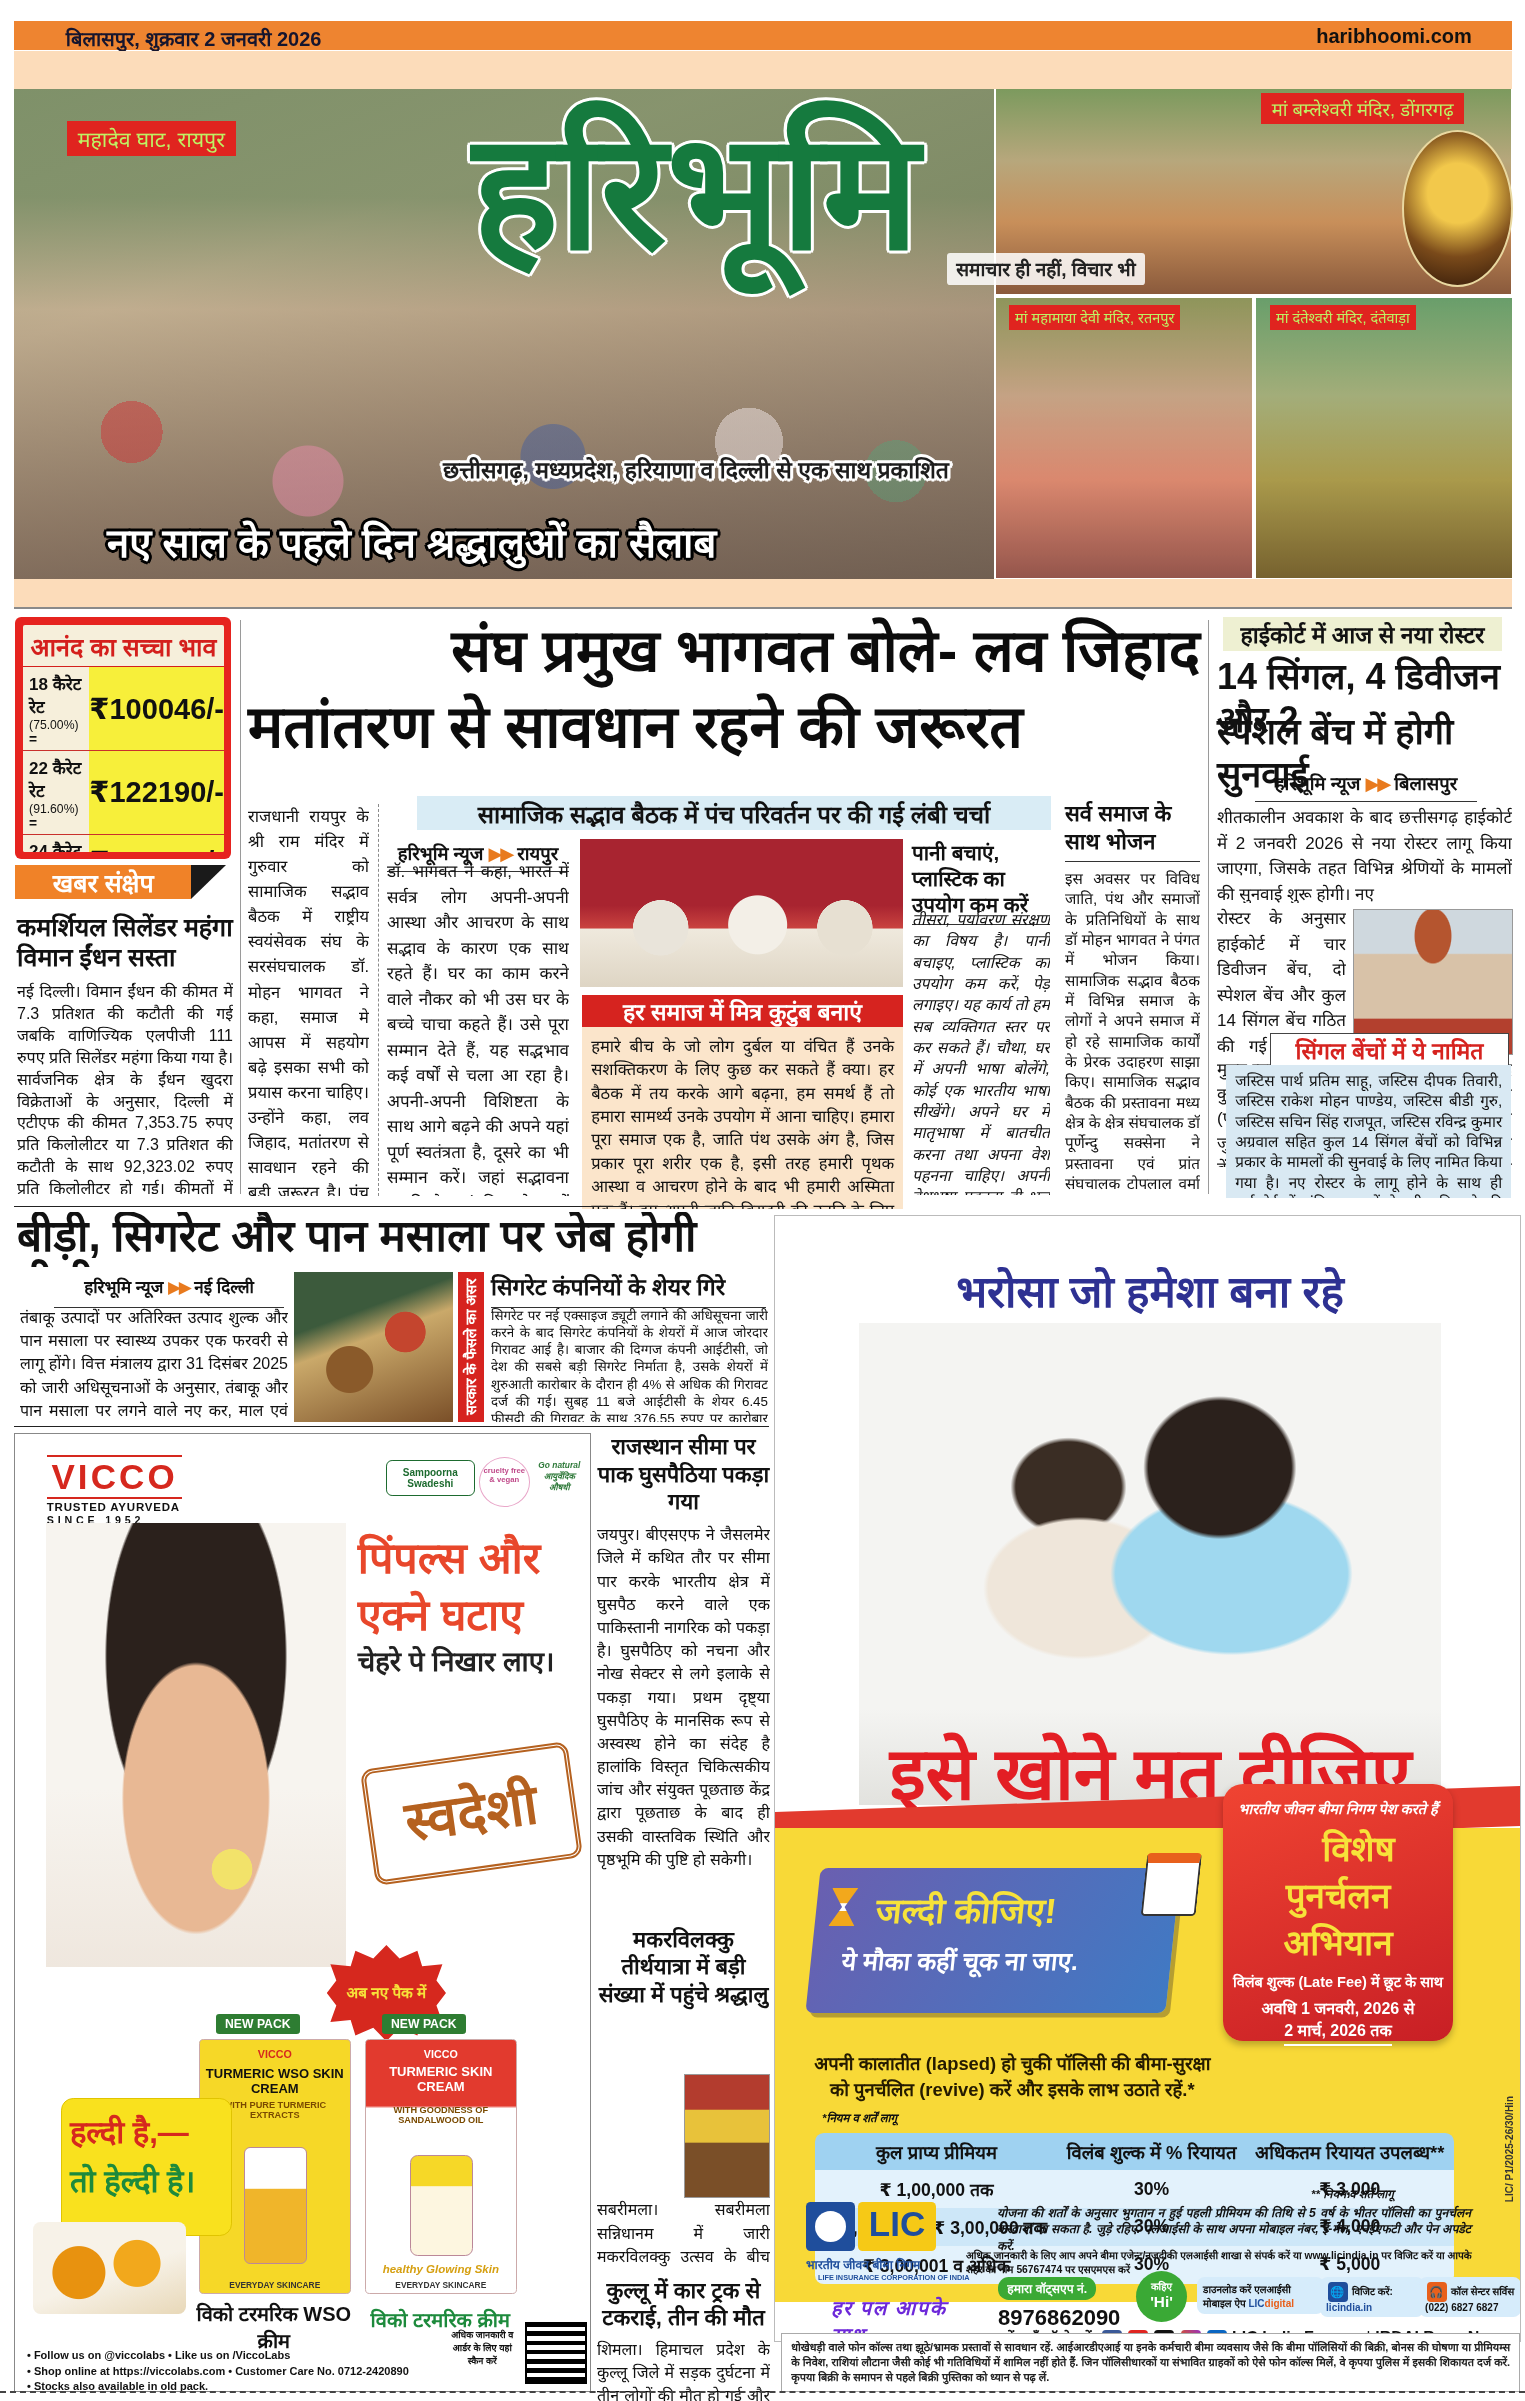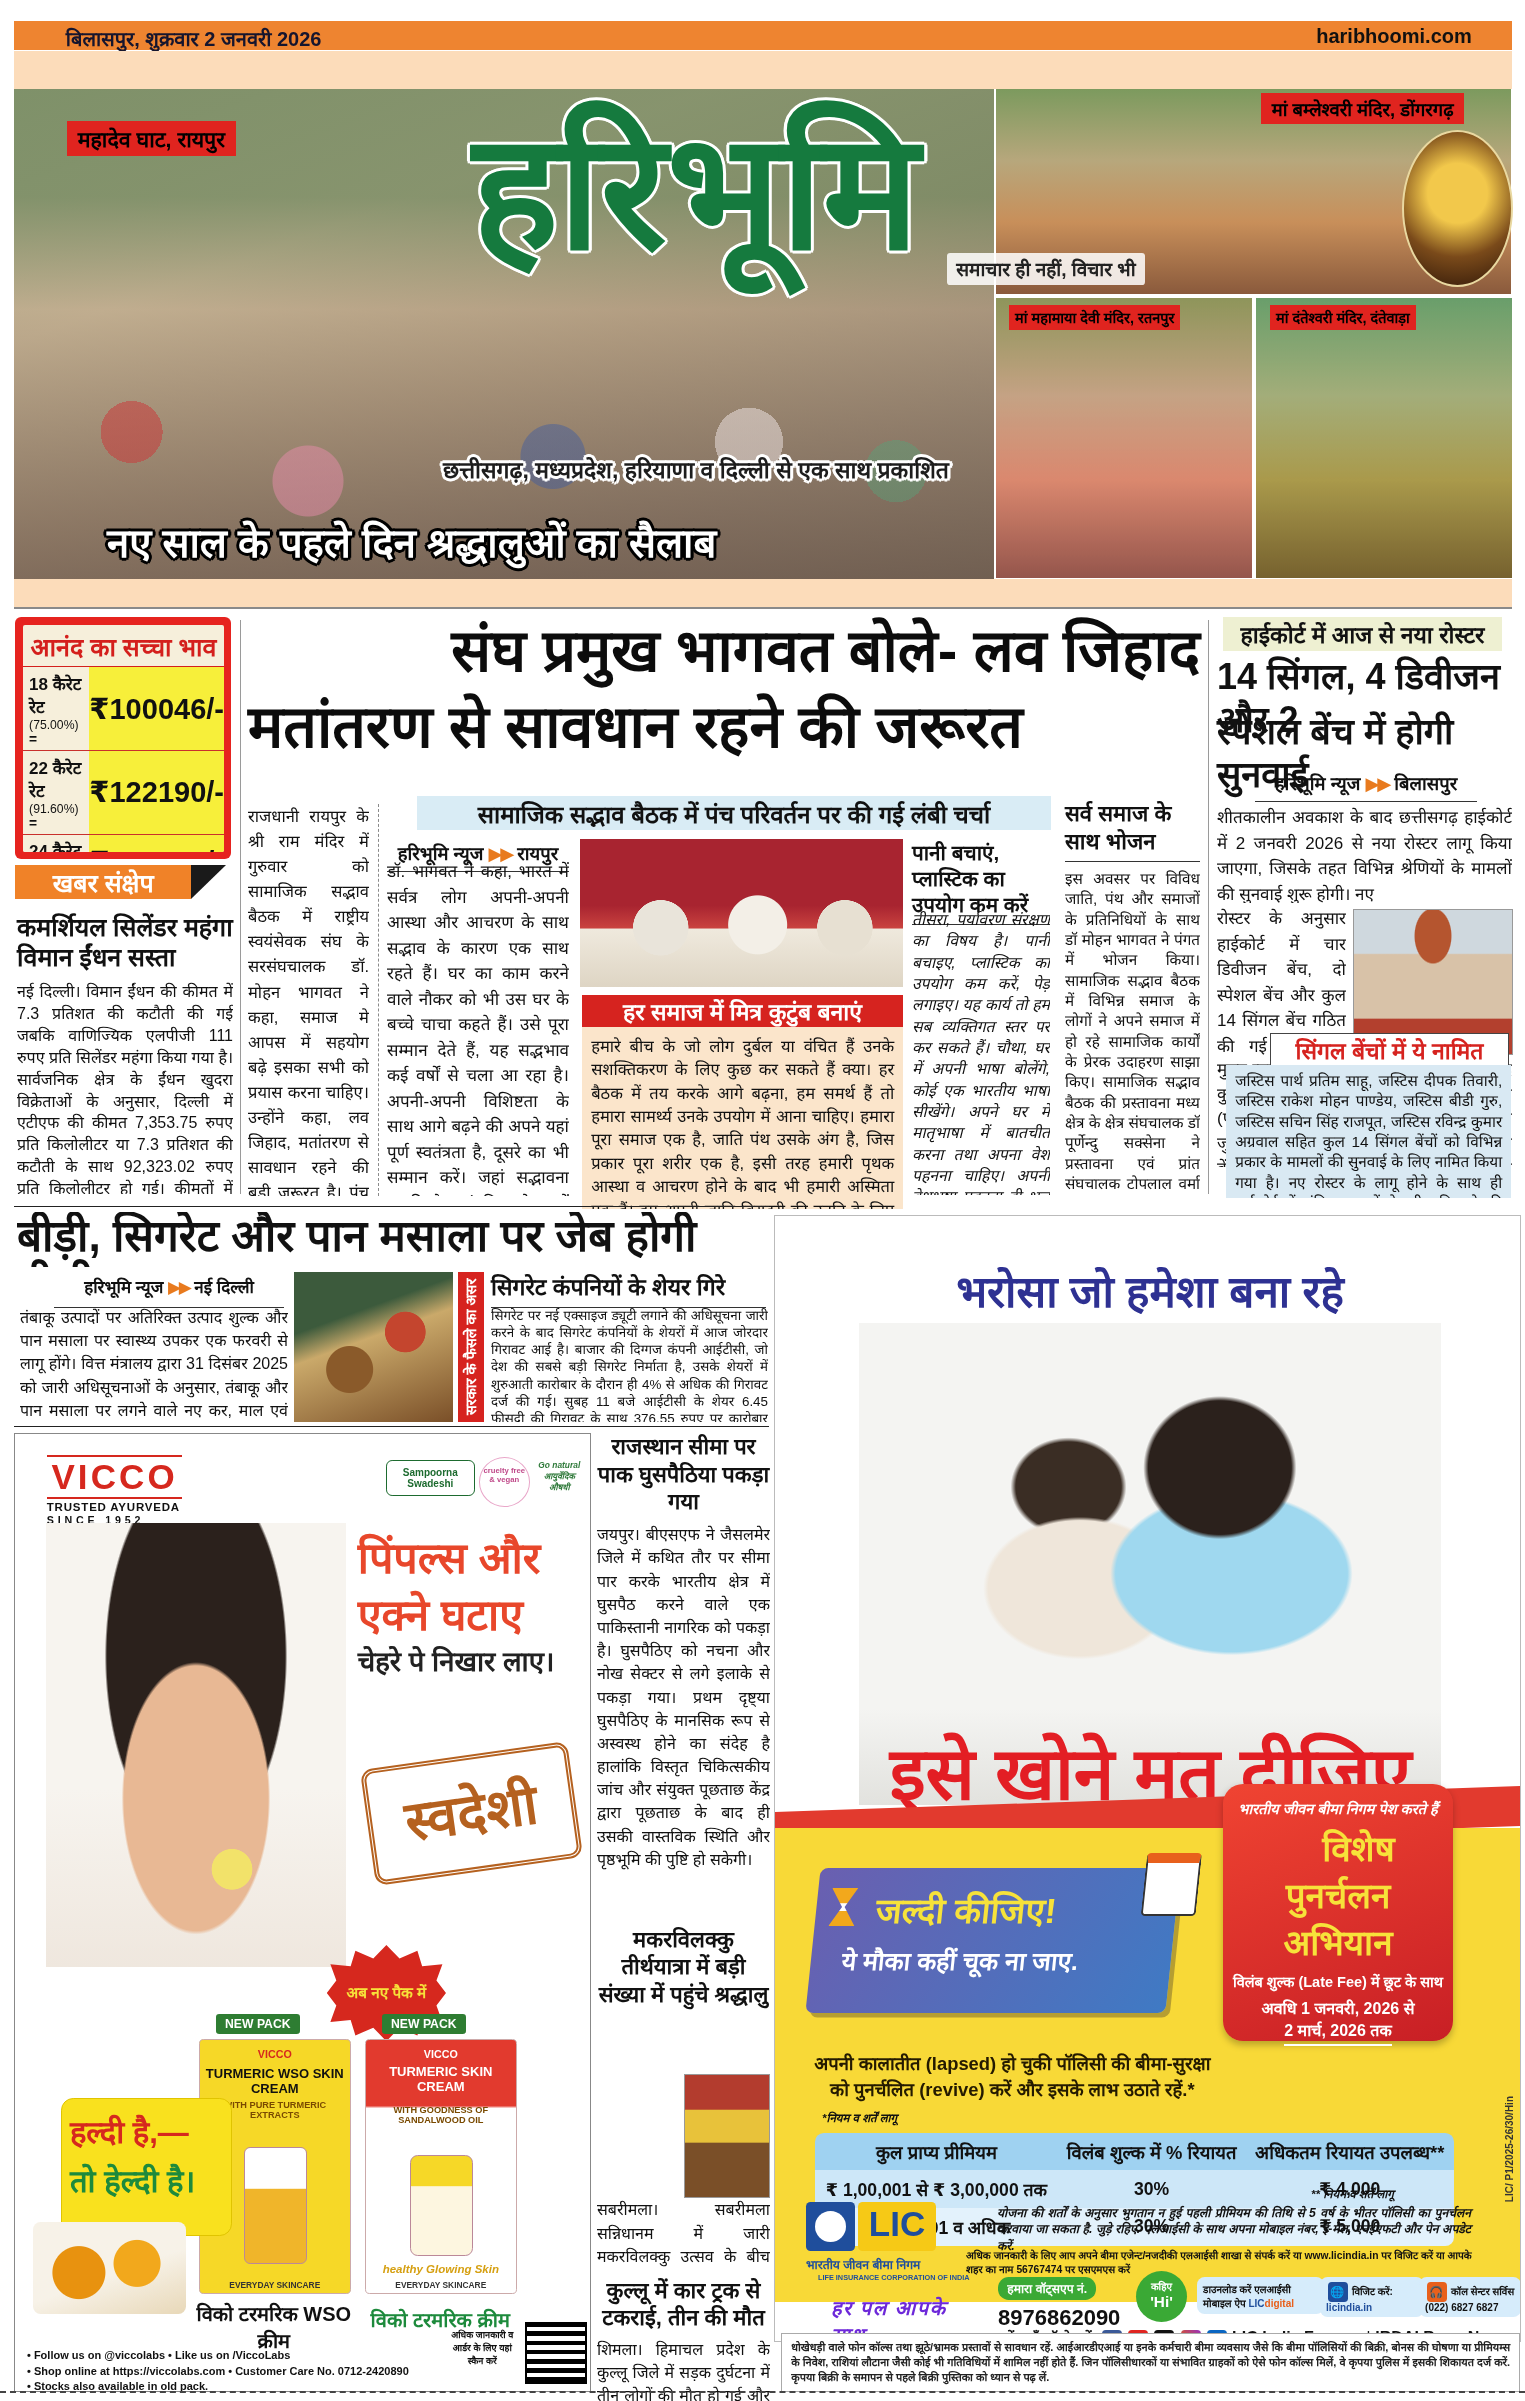--- a/index.html
+++ b/index.html
@@ -3,21 +3,21 @@
 <meta charset="utf-8">
 <style>
   html,body{margin:0;padding:0;background:#ffffff;}
   .page{position:relative;width:1525px;height:2401px;background:#ffffff;
         font-family:"Liberation Sans","DejaVu Sans",sans-serif;color:#111;overflow:hidden;}
   .ab{position:absolute;}
   .b{font-weight:bold;}
   .j{text-align:justify;}
   .c{text-align:center;}
   .clip{overflow:hidden;}
-  .redlabel{background:#e0241f;color:#000000;font-weight:bold;padding:3.1px 10.7px;display:inline-block;}
+  .redlabel{background:#e0241f;color:#bef264;font-weight:normal;padding:3.1px 10.7px;display:inline-block;}
   .byline{font-weight:bold;font-size:18.4px;}
   .byline .arr{color:#e87a1e;letter-spacing:-2.3px;}
   .photo{background:linear-gradient(160deg,#9aa57f 0%,#c4b294 30%,#a08a72 55%,#75655a 80%,#5a4f46 100%);}
   .photo2{background:linear-gradient(180deg,#7c9a5e 0%,#b7a77c 35%,#c88f5a 65%,#8a5a3c 100%);}
   .hr-thin{border-top:1.5px solid #222;}
   .vline{border-left:0.8px solid #9a9a9a;}
   .dashline{border-left:1.5px dashed #8a8a8a;}
   .stripbg{background:#d9ecf5;}
   .boxbody{background:#fbe5cb;}
   .namedbody{background:#d9e9f3;}
@@ -310,20 +310,25 @@
     </table>
 
     <div class="ab" style="left:38px;top:842px;width:643px;top:842px;">
       <table class="tbl" style="width:100%;margin-top:73px;">
         <tbody>
             <tr>
           <th>कुल प्राप्य प्रीमियम</th>
           <th>विलंब शुल्क में % रियायत</th>
           <th>अधिकतम रियायत उपलब्ध**</th>
         </tr>
+        <tr class="r0">
+          <td>₹ 1,00,000 तक</td>
+          <td>30%</td>
+          <td>₹ 3,000</td>
+        </tr>
         <tr class="r1">
           <td>₹ 1,00,001 से ₹ 3,00,000 तक</td>
           <td>30%</td>
           <td>₹ 4,000</td>
         </tr>
         <tr class="r0">
           <td>₹ 3,00,001 व अधिक</td>
           <td>30%</td>
           <td>₹ 5,000</td>
         </tr>

